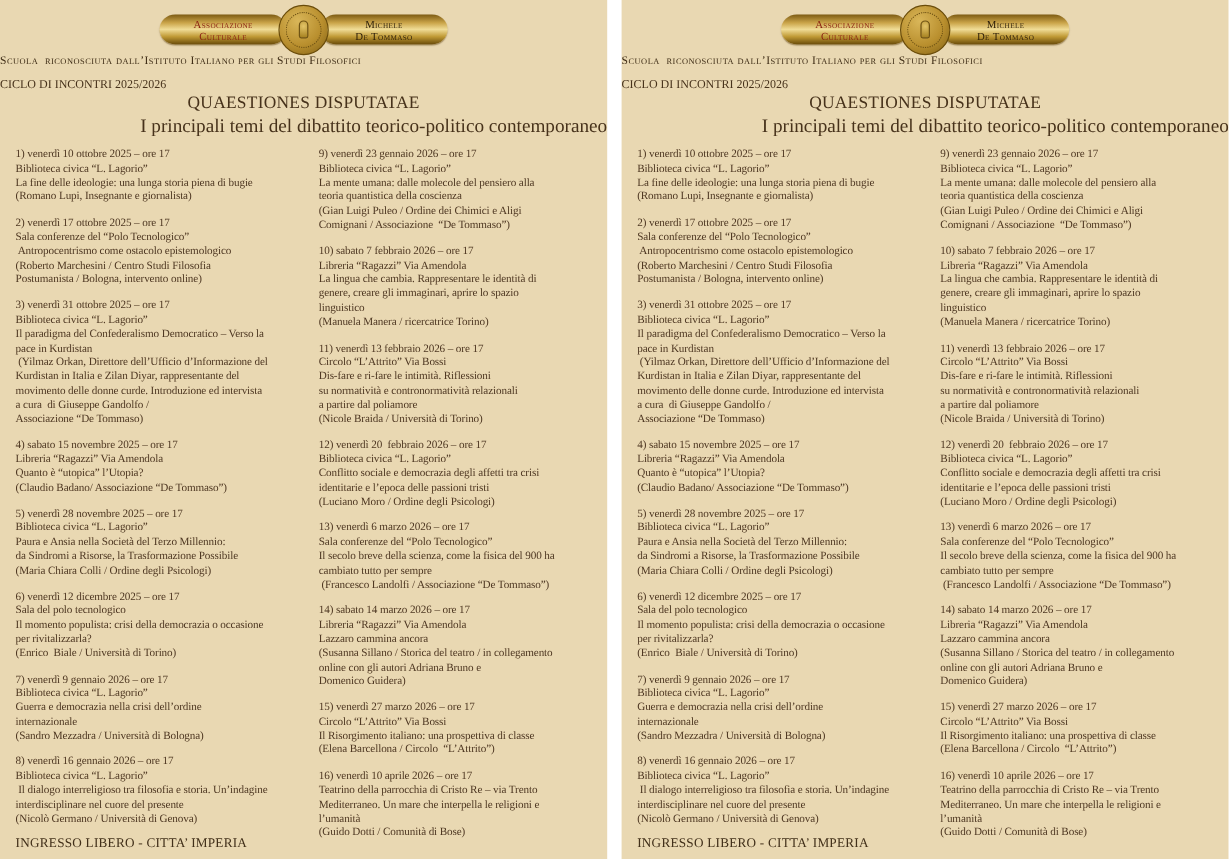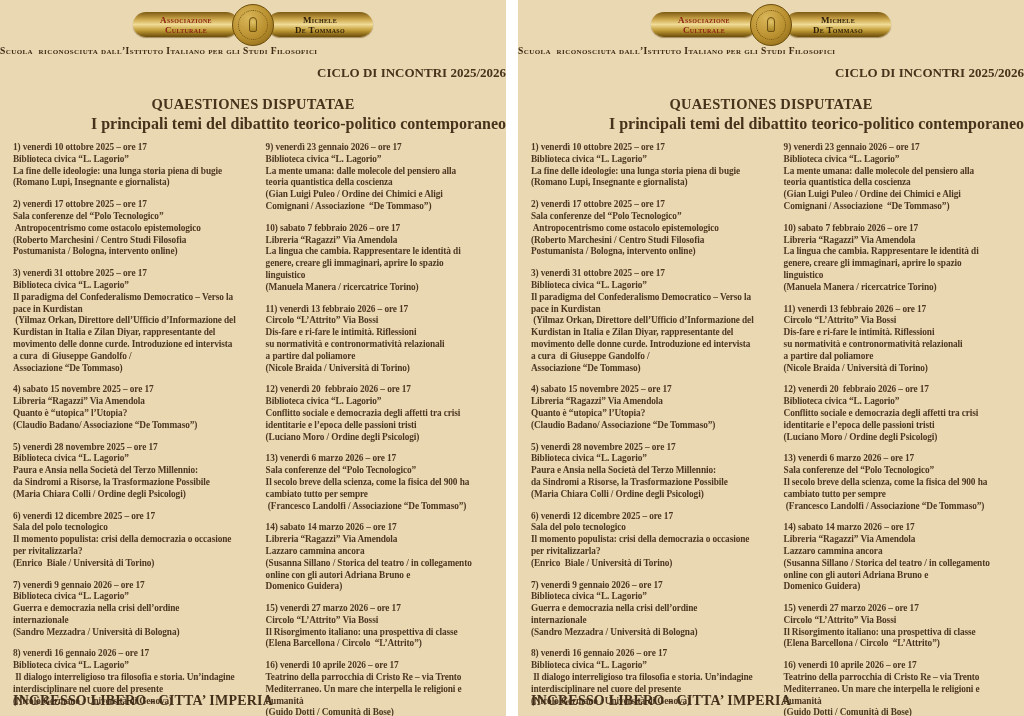--- a/index.html
+++ b/index.html
@@ -8,21 +8,21 @@
     width: 1024px; height: 716px;
     display: flex; gap: 12px;
     background: #ffffff;
     overflow: hidden;
   }
   .page {
     position: relative;
     width: 506px; height: 716px;
     background: #e9d8b2;
     font-family: "Liberation Serif", "DejaVu Serif", serif;
-    font-weight: bold;
+    font-weight: normal;
     color: #4e3722;
     overflow: hidden;
   }
   
   .logo-row {
     display: flex; align-items: center; justify-content: center;
     padding-top: 7px; height: 42px;
   }
   .pill {
     width: 106px; height: 25px;
@@ -57,41 +57,41 @@
   }
   
   .school-line {
     margin-top: 3px;
     text-align: left;
     font-variant: small-caps;
     font-size: 9.6px; letter-spacing: .4px;
     color: #3d2b14;
     white-space: pre;
   }
-  .title1 { margin-top: 9px; text-align: right; font-size: 13px;   color: #47321b; margin-left: 16px; }
-  .title2 { margin-top: 15px; text-align: center; font-size: 14.5px; color: #47321b; letter-spacing: .2px; }
+  .title1 { margin-top: 9px; text-align: left; font-size: 10px;   color: #47321b; }
+  .title2 { margin-top: 2px; text-align: center; font-size: 14.5px; color: #47321b; letter-spacing: .2px; }
   .title3 { margin-top: 2px; text-align: right; font-size: 16px;   color: #47321b; }
   
   .events {
     display: flex;
     padding: 9px 4px 0 13px;
   }
   .col { width: 49%; }
   .col + .col { width: 51%; padding-left: 13px; }
   .event { margin-bottom: 10px; }
   .line {
     font-size: 9.3px;
     line-height: 11.8px;
     letter-spacing: -0.1px;
     white-space: pre;
   }
   
   .footer {
     position: absolute; left: 13px; bottom: 7px;
-    font-size: 14px; letter-spacing: .2px;
+    font-size: 11px; letter-spacing: .2px;
     color: #42301a;
   }
 </style>
 </head>
 <body>
 
 <div class="canvas">
 
   <div class="page">
     <div class="logo-row">

